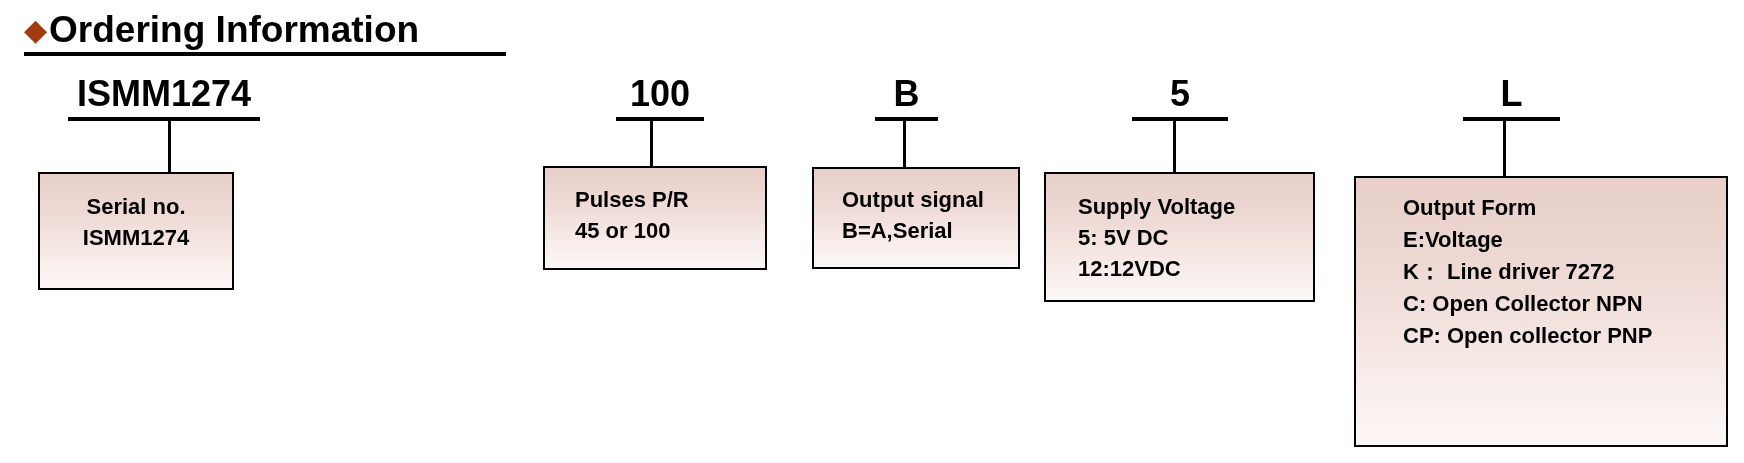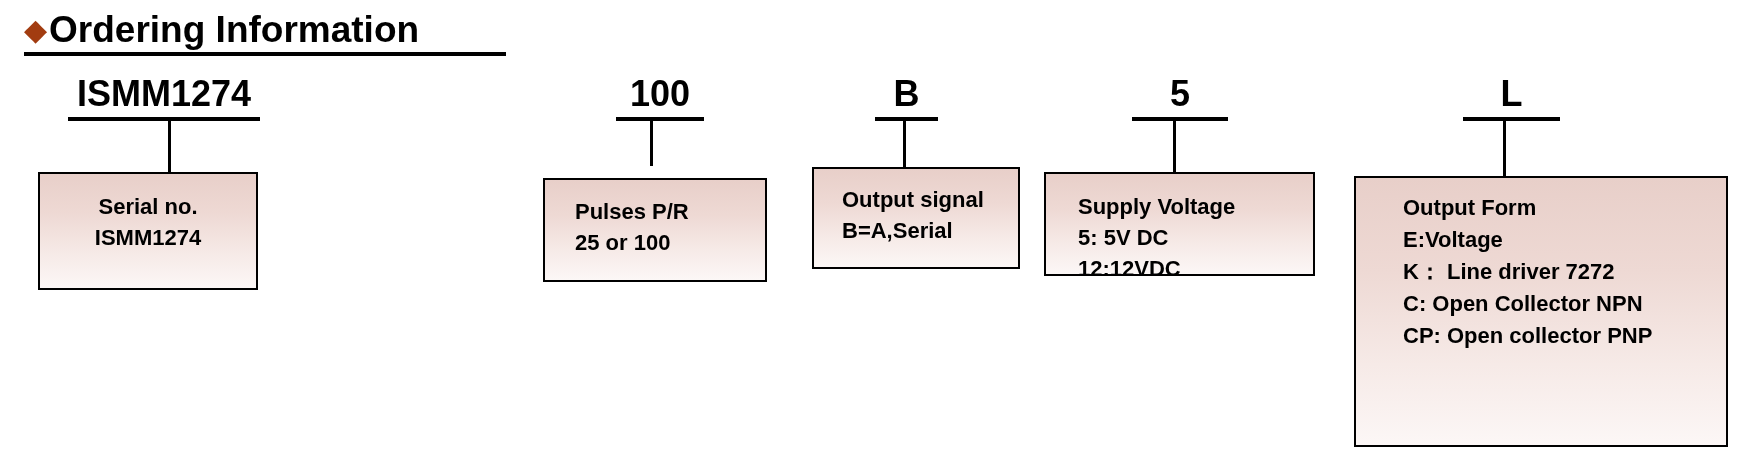--- a/index.html
+++ b/index.html
@@ -68,30 +68,30 @@
   .dbox {
     position: absolute;
     border: 2px solid #000000;
     background: linear-gradient(180deg, #e8cfc9 0%, #eed9d4 35%, #f6eae7 70%, #fcf7f6 100%);
     font-size: 22px;
     font-weight: bold;
     white-space: nowrap;
   }
   .dbox .bl { display: block; }
 
-  #box-serial   { left: 38px;  top: 172px; width: 220px; height: 118px; padding-top: 17px; text-align: center; }
+  #box-serial   { left: 38px;  top: 172px; width: 196px; height: 118px; padding-top: 17px; text-align: center; }
   #box-serial   .bl { line-height: 31px; }
 
-  #box-pulses   { left: 543px; top: 166px; width: 224px; height: 104px; padding: 16px 16px 0 30px; margin-top: 12px; }
+  #box-pulses   { left: 543px; top: 166px; width: 224px; height: 104px; padding: 16px 16px 0 30px; }
   #box-pulses   .bl { line-height: 31px; }
 
   #box-signal   { left: 812px; top: 167px; width: 208px; height: 102px; padding: 15px 0 0 28px; }
   #box-signal   .bl { line-height: 31px; }
 
-  #box-voltage  { left: 1044px; top: 172px; width: 271px; height: 104px; padding: 17px 0 0 32px; }
+  #box-voltage  { left: 1044px; top: 172px; width: 271px; height: 130px; padding: 17px 0 0 32px; }
   #box-voltage  .bl { line-height: 31px; }
 
   #box-form     { left: 1354px; top: 176px; width: 374px; height: 271px; padding: 14px 0 0 47px; }
   #box-form     .bl { line-height: 32px; }
 </style>
 </head>
 <body>
 
 <div id="stage">
 
@@ -107,21 +107,21 @@
   <div class="dbox" id="box-serial">
     <span class="bl">Serial no.</span>
     <span class="bl">ISMM1274</span>
   </div>
 
   <div class="code" style="left:616px; width:88px;">100</div>
   <div class="code-underline" style="left:616px; width:88px;"></div>
   <div class="connector" style="left:650px; top:121px; height:45px;"></div>
   <div class="dbox" id="box-pulses">
     <span class="bl">Pulses P/R</span>
-    <span class="bl">25 or 100</span>
+    <span class="bl">45 or 100</span>
   </div>
 
   <div class="code" style="left:875px; width:63px;">B</div>
   <div class="code-underline" style="left:875px; width:63px;"></div>
   <div class="connector" style="left:903px; top:121px; height:46px;"></div>
   <div class="dbox" id="box-signal">
     <span class="bl">Output signal</span>
     <span class="bl">B=A,Serial</span>
   </div>
 

